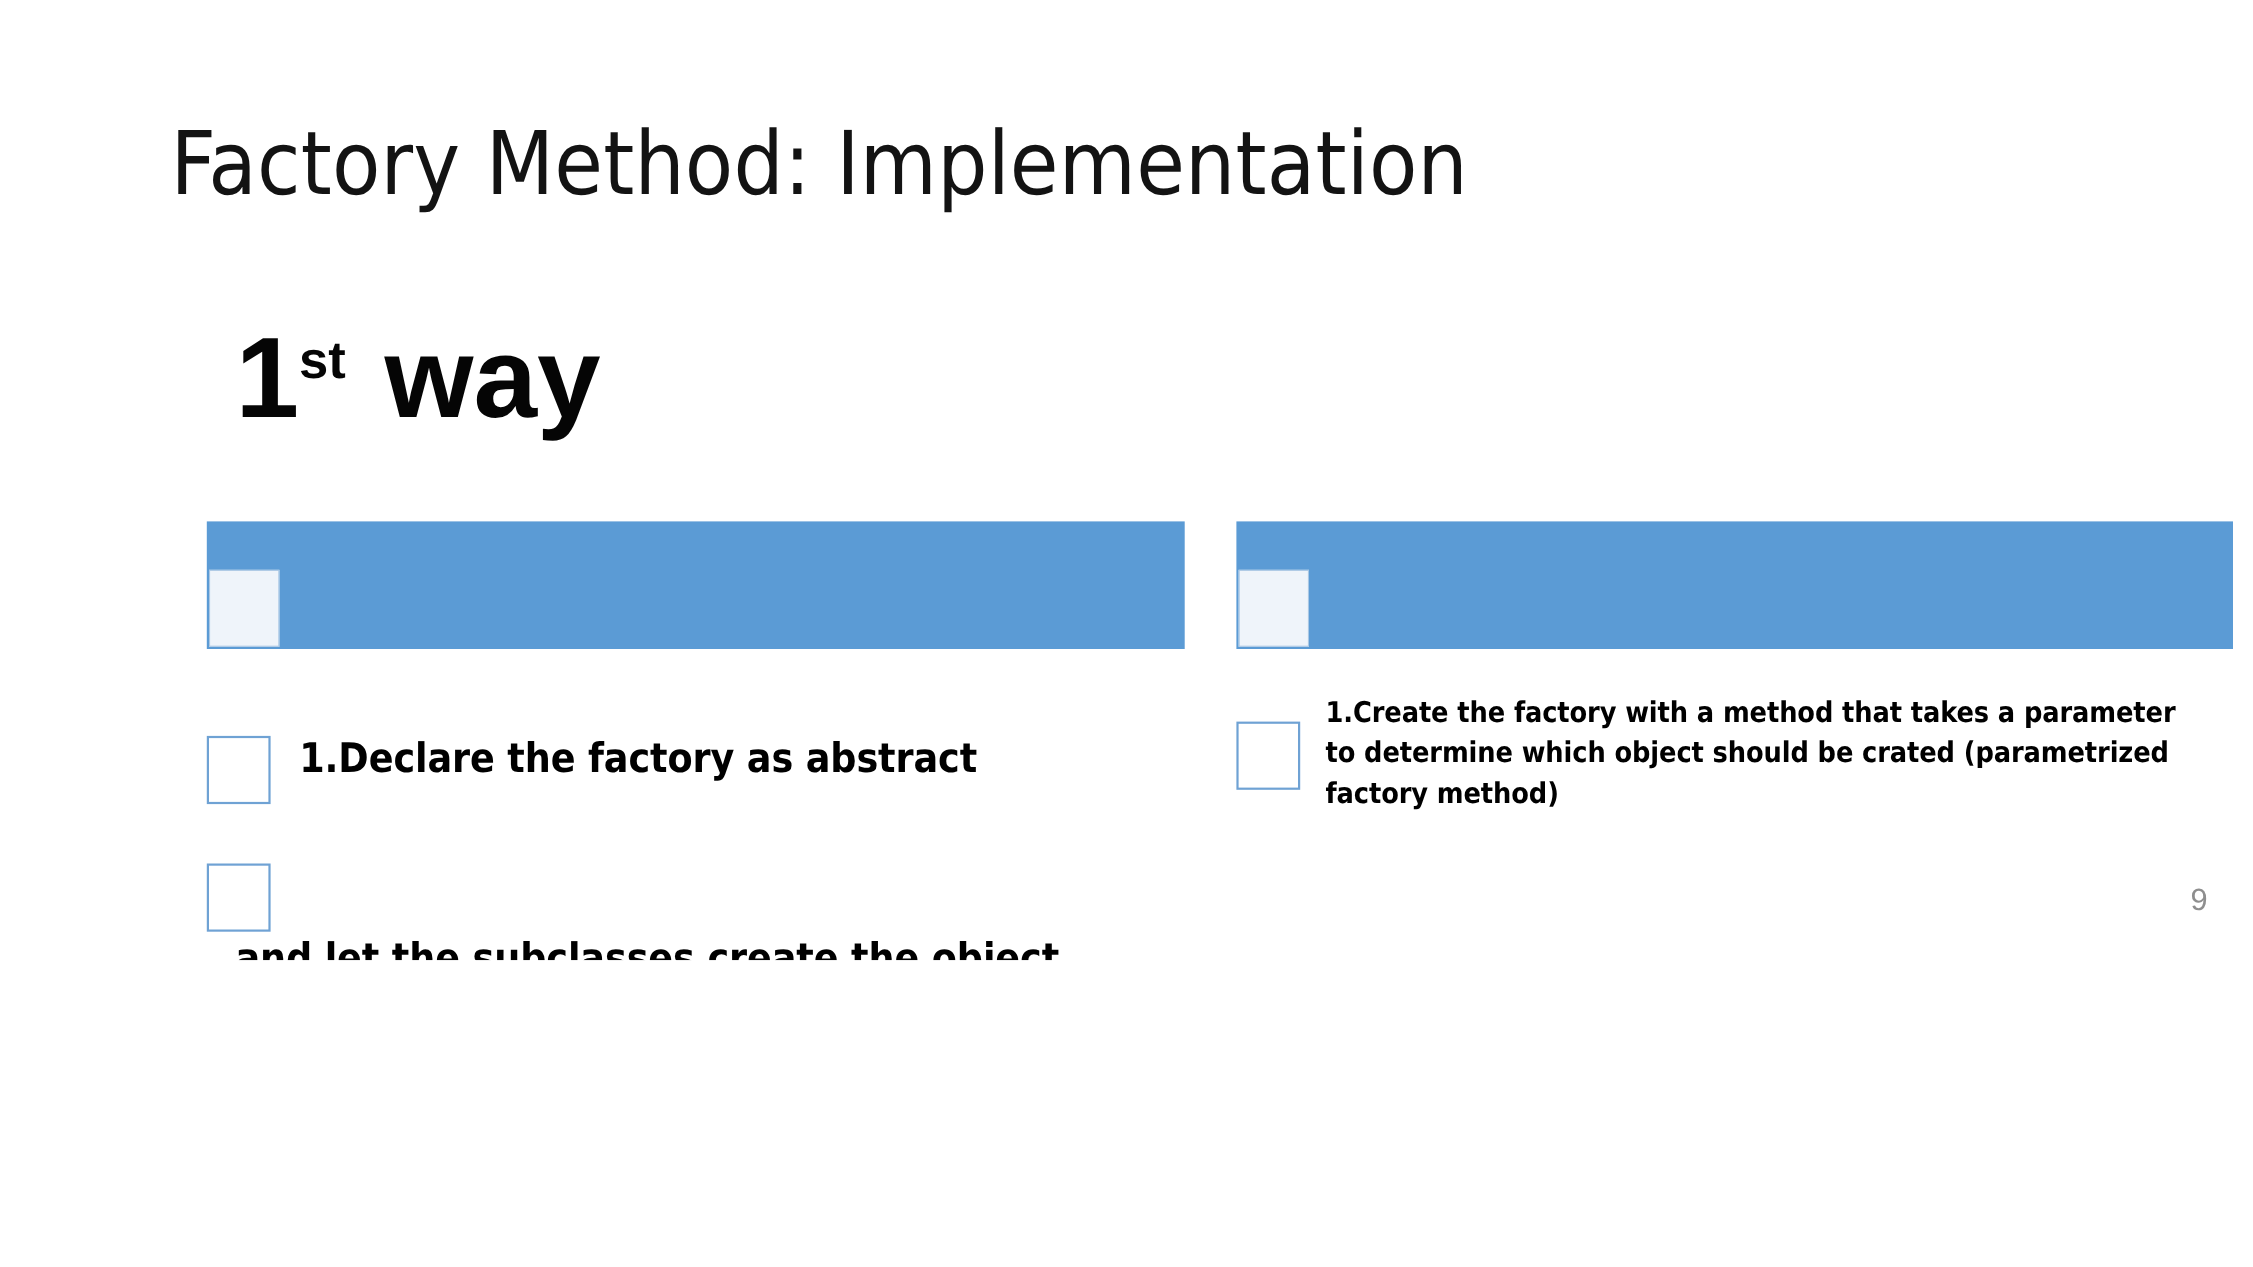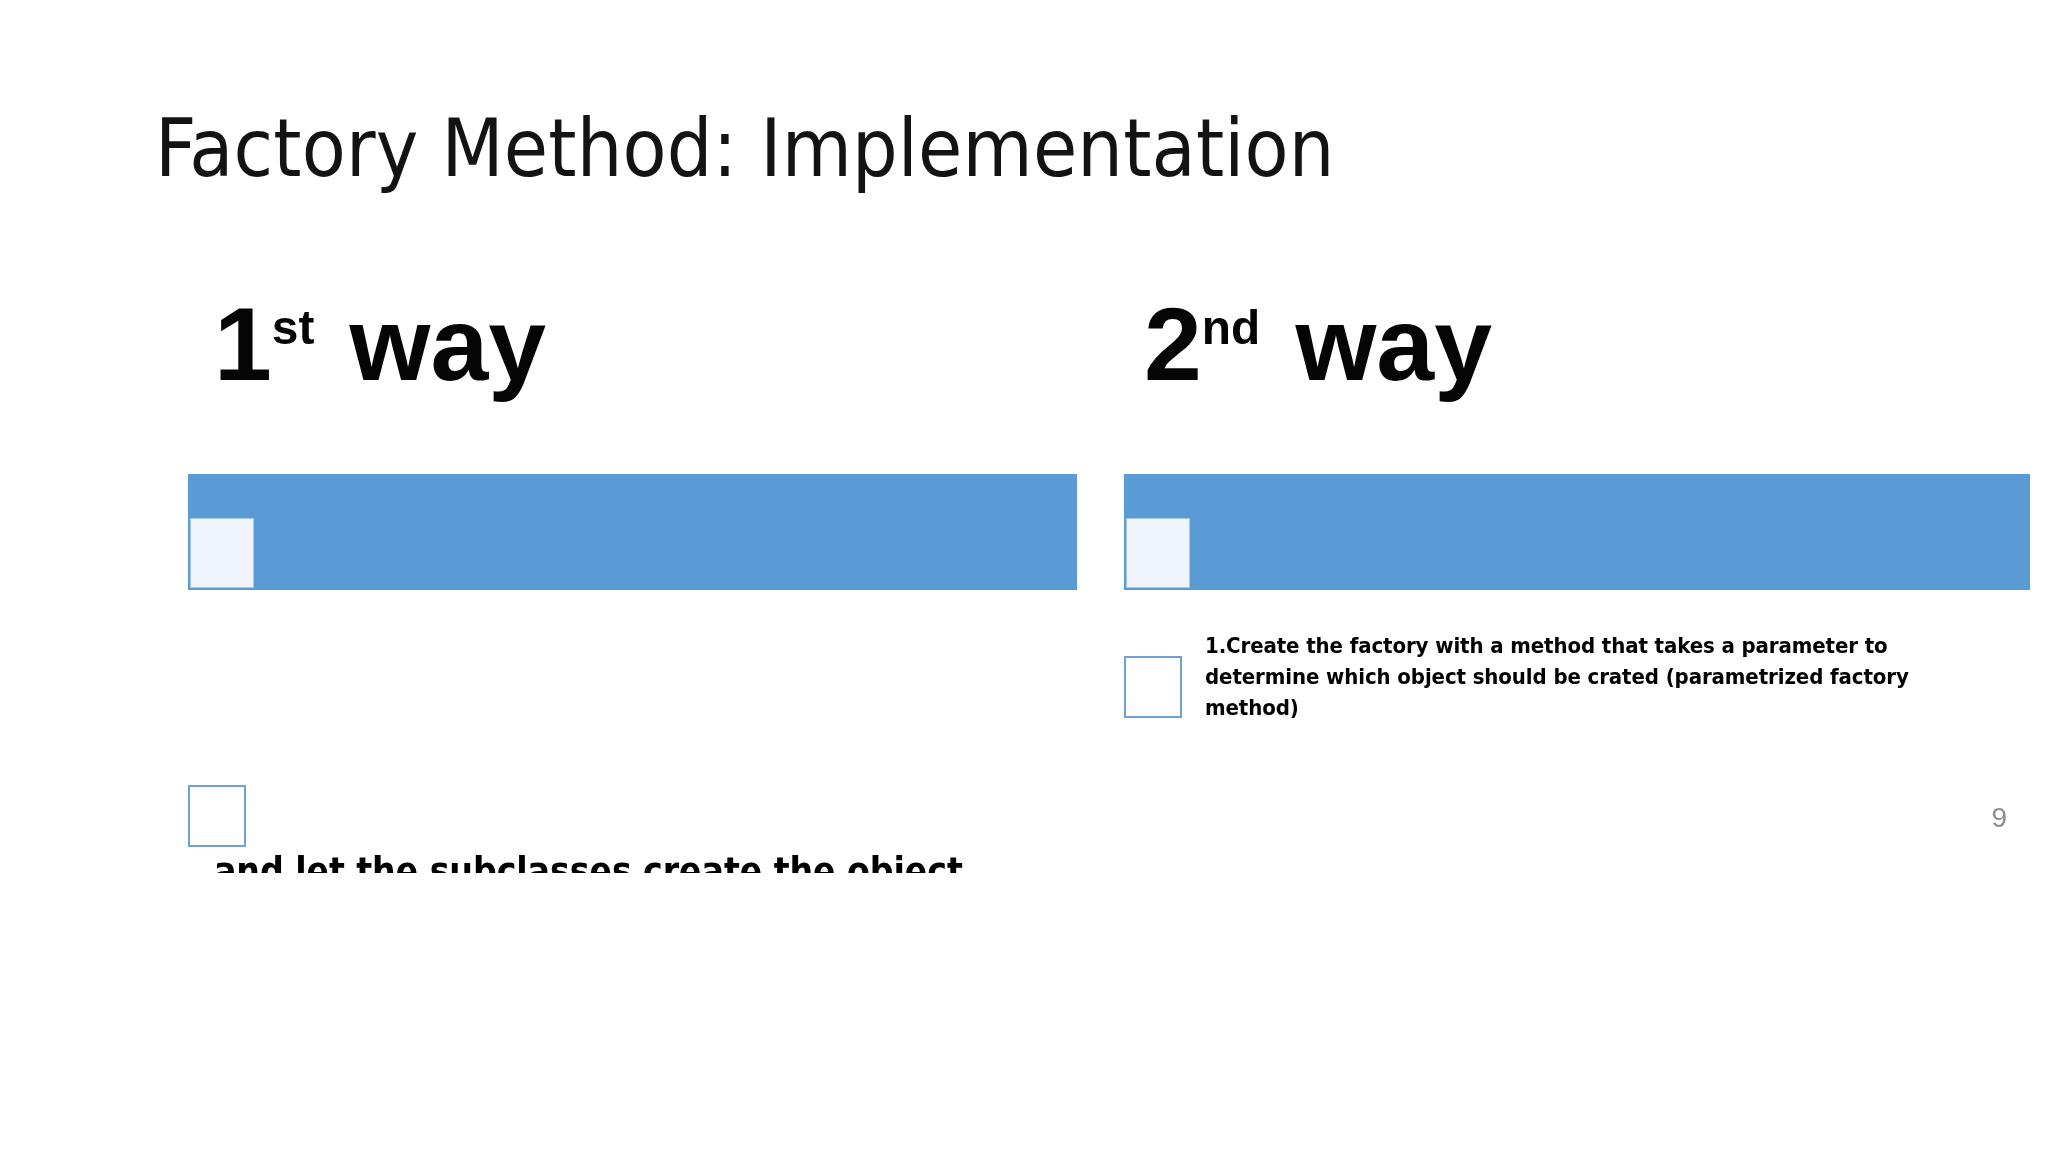--- a/index.html
+++ b/index.html
@@ -112,21 +112,21 @@
     font-size: 37px;
     line-height: 1.35;
     margin-left: 26px;
     white-space: nowrap;
   }
 
   
   #bullet-right-1 { left: 1124px; top: 630px; width: 920px; }
   #bullet-right-1 .bullet-box { margin-top: 26px; }
   #bullet-right-1 .bullet-text {
-    font-size: 22px;
+    font-size: 26px;
     line-height: 1.42;
     margin-left: 23px;
     width: 800px;
   }
 
   
   #page-number {
     position: absolute;
     right: 84px;
     bottom: 39px;
@@ -144,29 +144,30 @@
   <div id="slide-title">Factory Method: Implementation</div>
 
   <div class="way-heading" id="heading-left">
     <span>1</span><span class="ord">st</span><span class="spacer">&nbsp;</span><span>way</span>
   </div>
 
   <div class="banner" id="banner-left" style="background: rgb(91, 155, 213);">
     <div class="banner-chip" style="background: rgb(239, 244, 250);"></div>
   </div>
 
+  <div class="bullet" id="bullet-left-1">
+    <div class="bullet-box" style="border-color: rgb(111, 162, 212);"></div>
+    <div class="bullet-text">1.Declare the factory as abstract</div>
+  </div>
 
   <div class="bullet" id="bullet-left-2">
     <div class="bullet-box" style="border-color: rgb(111, 162, 212);"></div>
     <div class="bullet-text">and let the subclasses create the object</div>
   </div>
 
-  <div class="way-heading" id="heading-right">
-    <span>2</span><span class="ord">nd</span><span class="spacer">&nbsp;</span><span>way</span>
-  </div>
 
   <div class="banner" id="banner-right" style="background: rgb(91, 155, 213);">
     <div class="banner-chip" style="background: rgb(239, 244, 250);"></div>
   </div>
 
   <div class="bullet" id="bullet-right-1">
     <div class="bullet-box" style="border-color: rgb(111, 162, 212);"></div>
     <div class="bullet-text">1.Create the factory with a method that takes a parameter to determine which object should be crated (parametrized factory method)</div>
   </div>
 

